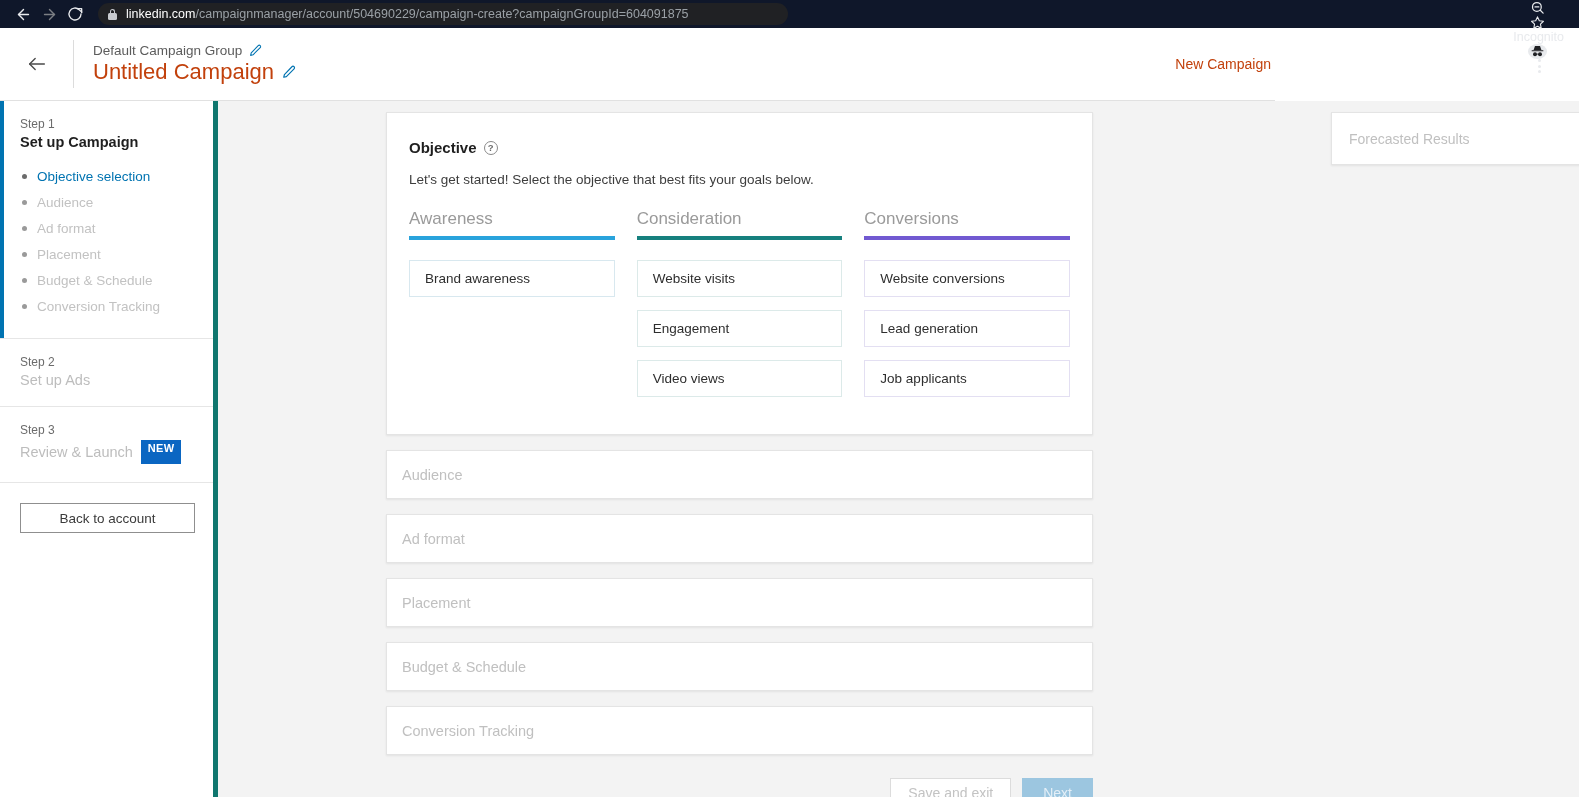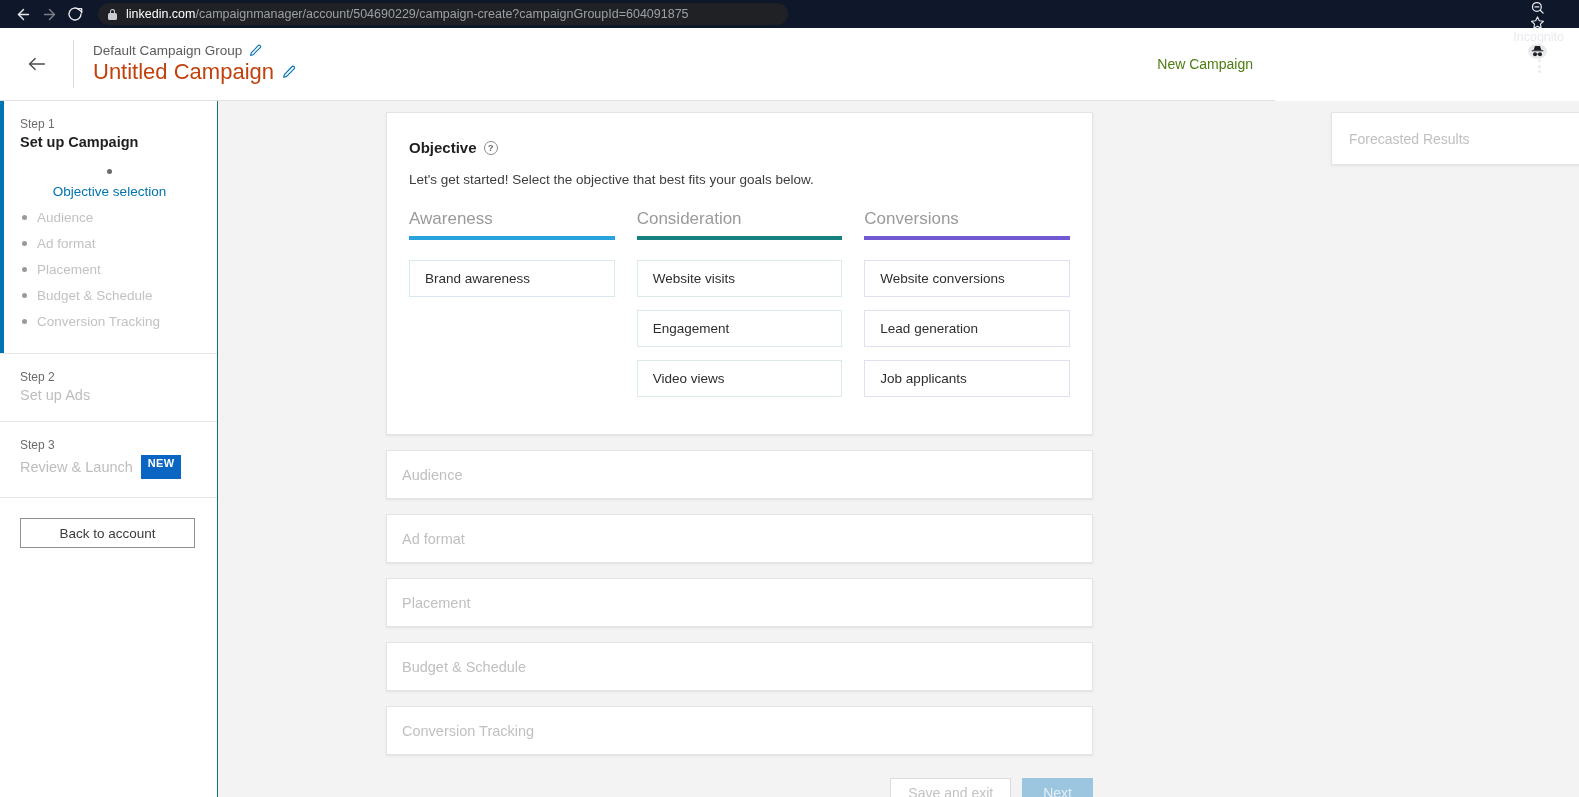--- a/index.html
+++ b/index.html
@@ -115,37 +115,37 @@
     display: flex; align-items: baseline; gap: 8px;
   }
   .campaign-name {
     font-size: 22px; color: #c2410c; font-weight: 400;
   }
   .pencil {
     color: #0073b1;
     display: inline-flex; align-items: center;
   }
   .new-campaign-label {
-    position: absolute; right: 22px; top: 50%; transform: translateY(-50%);
-    font-size: 14px; color: #4d7c0f;
+    position: absolute; right: 4px; top: 50%; transform: translateY(-50%);
+    font-size: 14px; color: #c2410c;
   }
 
   
   .page-body {
     display: flex;
     width: 1579px;
     height: 696px;
     background: #f3f3f3;
   }
 
   
   .sidebar {
     width: 218px; flex: 0 0 218px;
     background: #ffffff;
-    border-right: 1px solid #0f766e;
+    border-right: 5px solid #0f766e;
     height: 696px;
   }
   .step-block {
     position: relative;
     padding: 16px 20px 18px 20px;
     border-bottom: 1px solid #e6e6e6;
   }
   .step-block.active::before {
     content: "";
     position: absolute; left: 0; top: 0; bottom: 0;
@@ -161,21 +161,21 @@
   .substeps { margin-top: 14px; }
   .substep {
     display: flex; align-items: center; gap: 10px;
     padding: 5px 0 6px 2px;
     font-size: 13.5px;
   }
   .substep .dot {
     width: 5px; height: 5px; border-radius: 50%;
     background: #9a9a9a; flex: 0 0 auto;
   }
-  .substep.current { color: #0073b1; flex-direction: column; }
+  .substep.current { color: #0073b1; }
   .substep.current .dot { background: #6b6b6b; }
   .substep.disabled { color: #c2c2c2; }
   .step3-row { display: flex; align-items: center; gap: 8px; }
   .new-badge {
     background: #0a66c2; color: #ffffff;
     font-size: 11px; font-weight: 700;
     padding: 3px 7px 10px 7px;
     letter-spacing: 0.3px;
     line-height: 1;
   }

